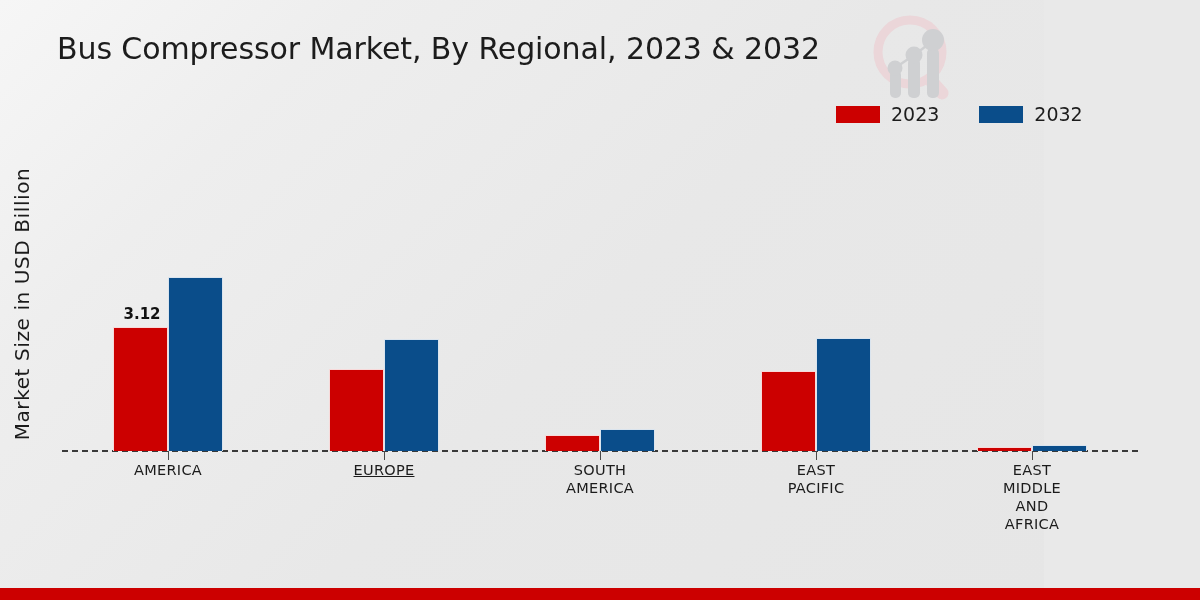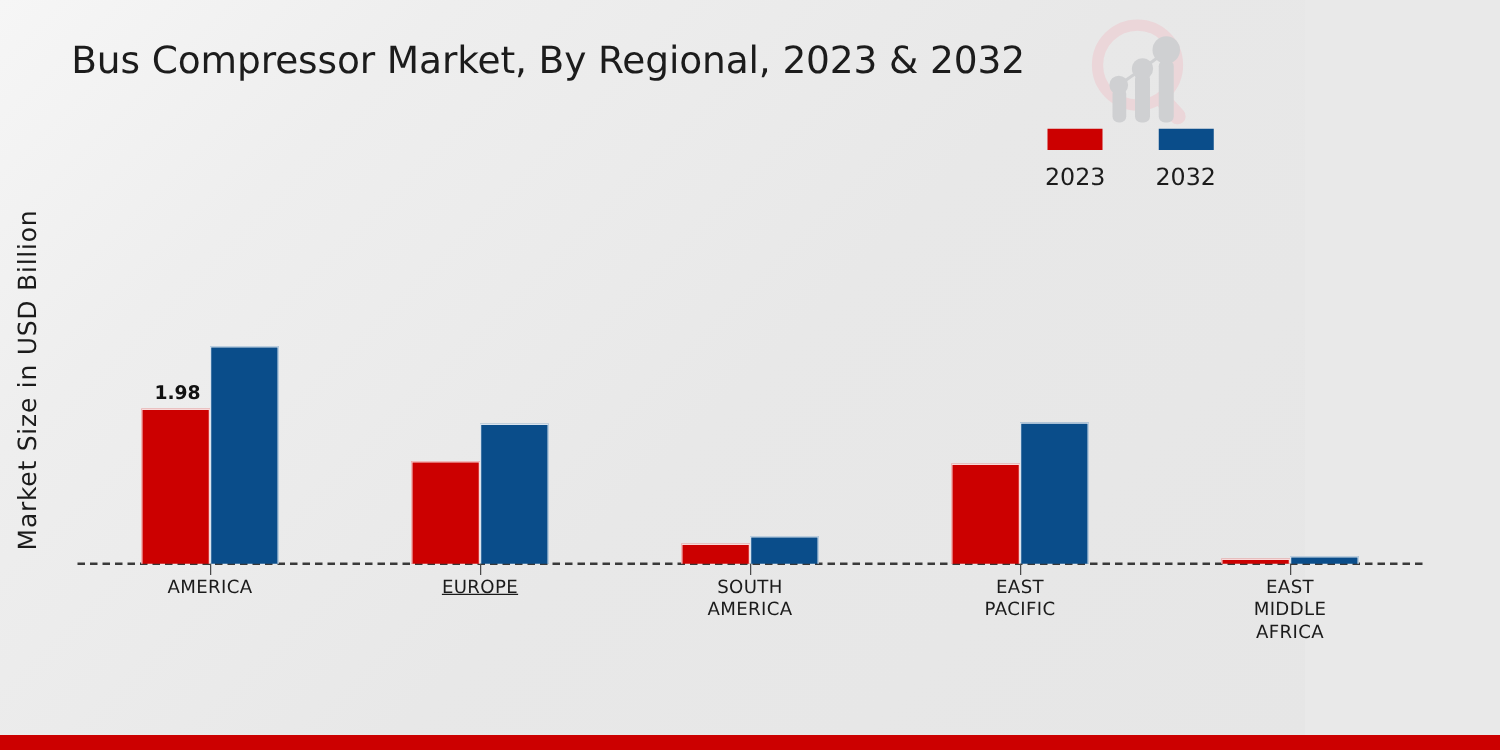--- a/index.html
+++ b/index.html
@@ -42,21 +42,21 @@
   }
 
   
   #legend {
     position:absolute;
     left:836px; top:103px;
     display:flex;
     align-items:center;
     gap:40px;
   }
-  .legend-item { display:flex; align-items:center; gap:11px;flex-direction:column; }
+  .legend-item { display:flex; align-items:center; gap:11px; }
   .legend-swatch { width:44px; height:17px; display:block; }
   .legend-label { font-size:19px; color:#1c1c1c; }
 
   
   #y-axis-title {
     position:absolute;
     left:-148px; top:292px;
     width:340px;
     transform:rotate(-90deg);
     transform-origin:center center;
@@ -213,20 +213,21 @@
           <div>SOUTH</div>
           <div>AMERICA</div>
         </div>
         <div class="cat-label" style="left: 731px;">
           <div>EAST</div>
           <div>PACIFIC</div>
         </div>
         <div class="cat-label" style="left: 947px;">
           <div>EAST</div>
           <div>MIDDLE</div>
+          <div>AND</div>
           <div>AFRICA</div>
         </div>
       </div>
-  <div class="bar-value-label" style="left: 123.5px; top: 305px;">1.98</div>
+  <div class="bar-value-label" style="left: 123.5px; top: 305px;">3.12</div>
     </div>
 
   <div id="footer-band" style="background: rgb(204, 0, 0);"></div>
 </div>
 
 </body></html>

